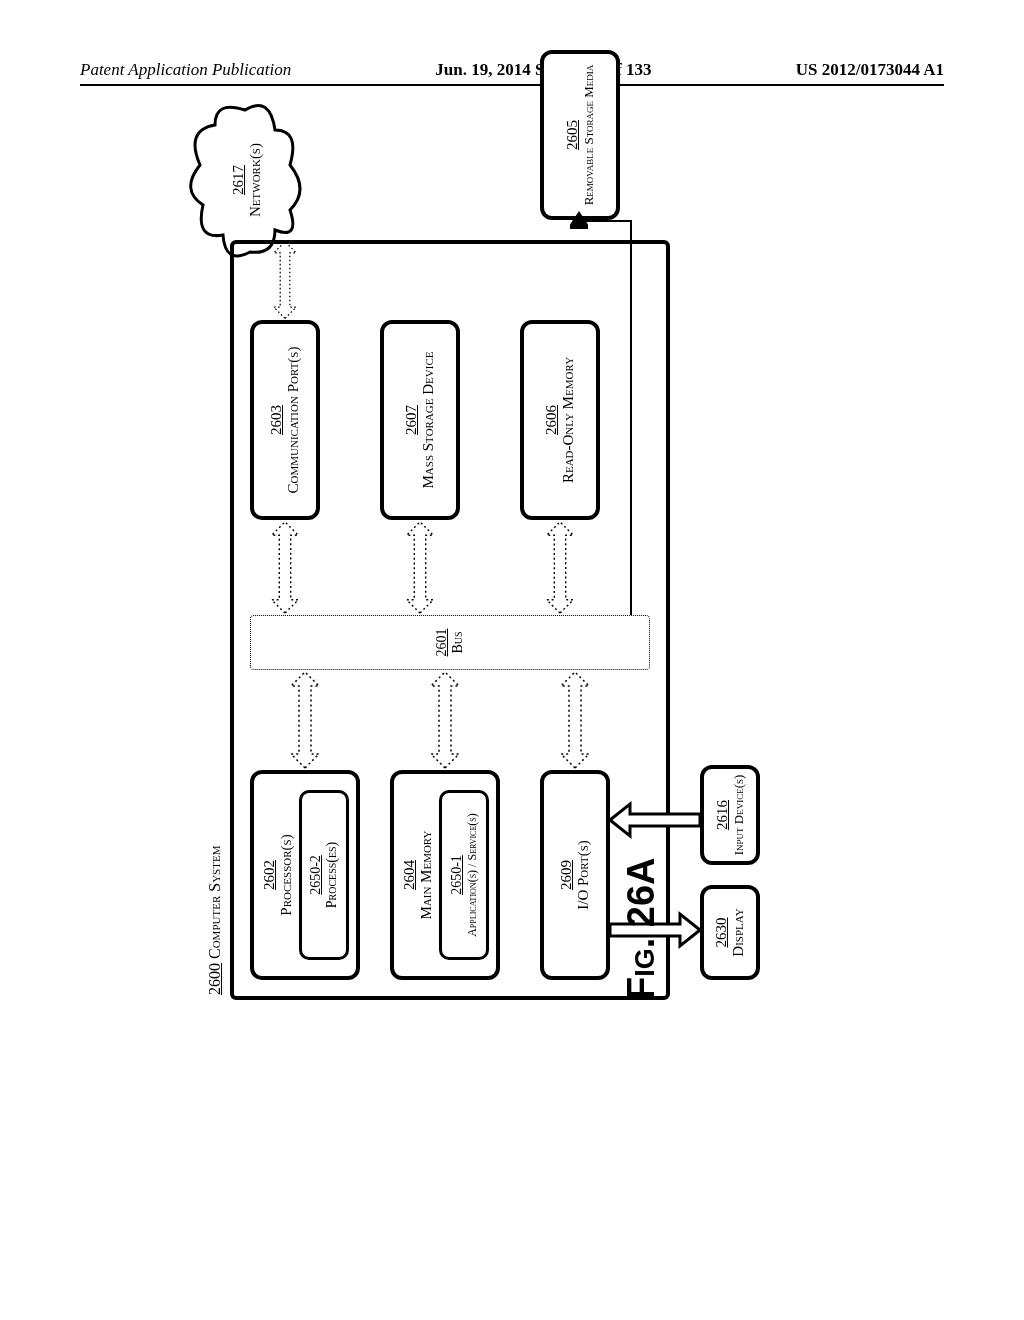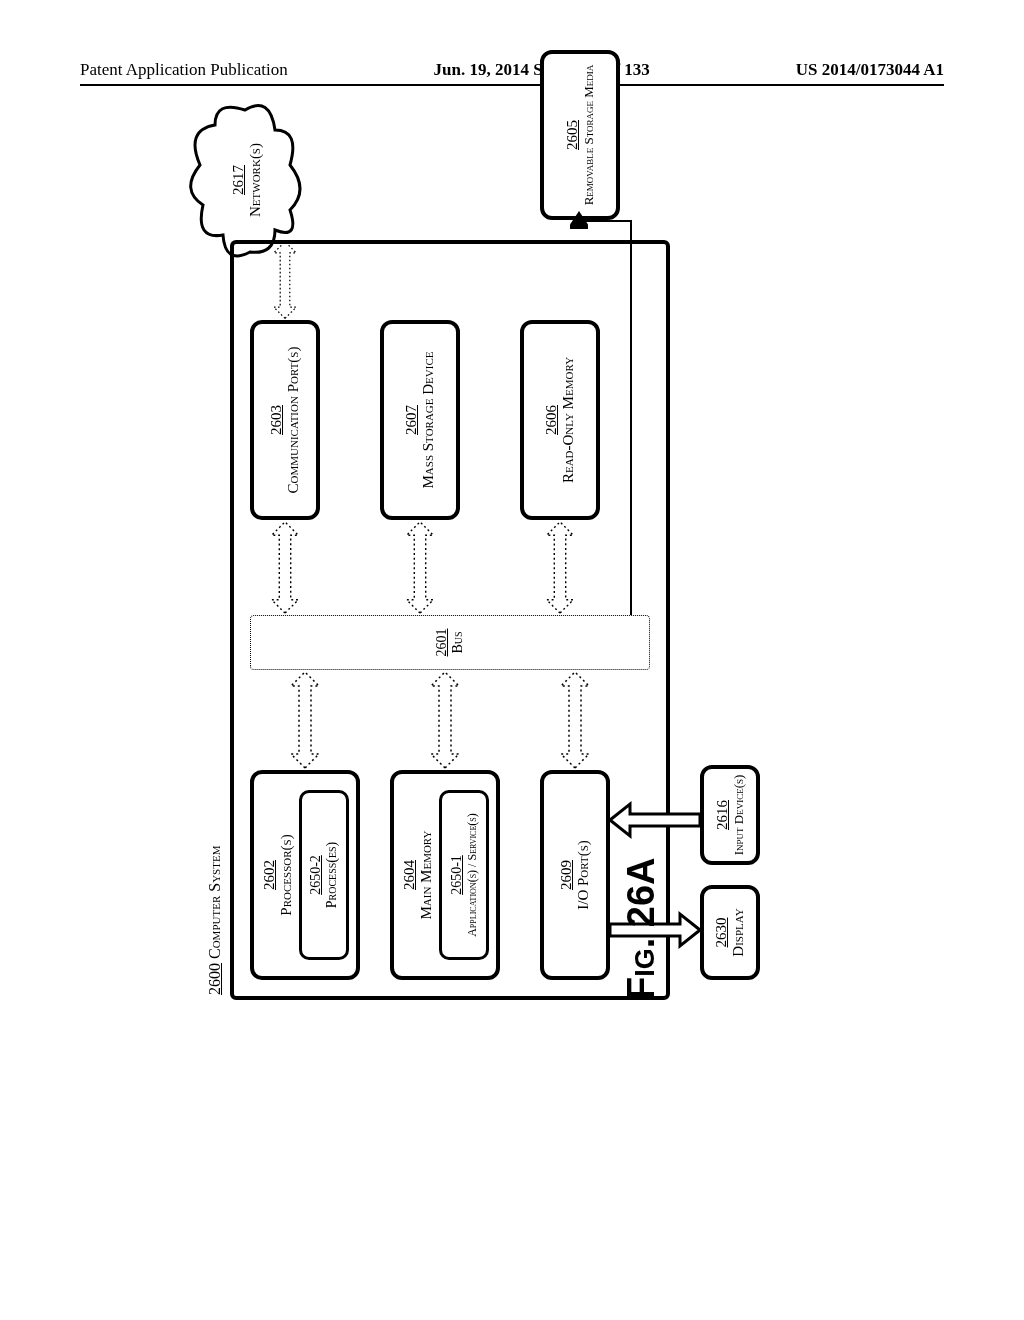--- a/index.html
+++ b/index.html
@@ -17,21 +17,21 @@
     padding: 60px 80px;
   }
   .header {
     display: flex;
     justify-content: space-between;
     border-bottom: 2px solid #000;
     padding-bottom: 4px;
     font-size: 17px;
     font-weight: bold;
   }
-  .header-left { font-weight: normal; }
+  .header-left { font-style: italic; font-weight: normal; }
 
   .diagram-area {
     position: absolute;
     left: 160px;
     top: 240px;
     width: 720px;
     height: 760px;
     transform: rotate(-90deg);
     transform-origin: center center;
   }
@@ -114,21 +114,21 @@
     background: #000;
   }
 </style>
 </head>
 <body>
 
 <div class="page">
   <div class="header">
     <span class="header-left">Patent Application Publication</span>
     <span>Jun. 19, 2014  Sheet 117 of 133</span>
-    <span>US 2014/0173044 A1</span>
+    <span>US 2012/0173044 A1</span>
   </div>
 
   <div class="diagram-area">
 
     <div class="sys-label">
       <span class="num">2600</span>&nbsp;<span>Computer System</span>
     </div>
 
     <div class="outer-box"></div>
 

